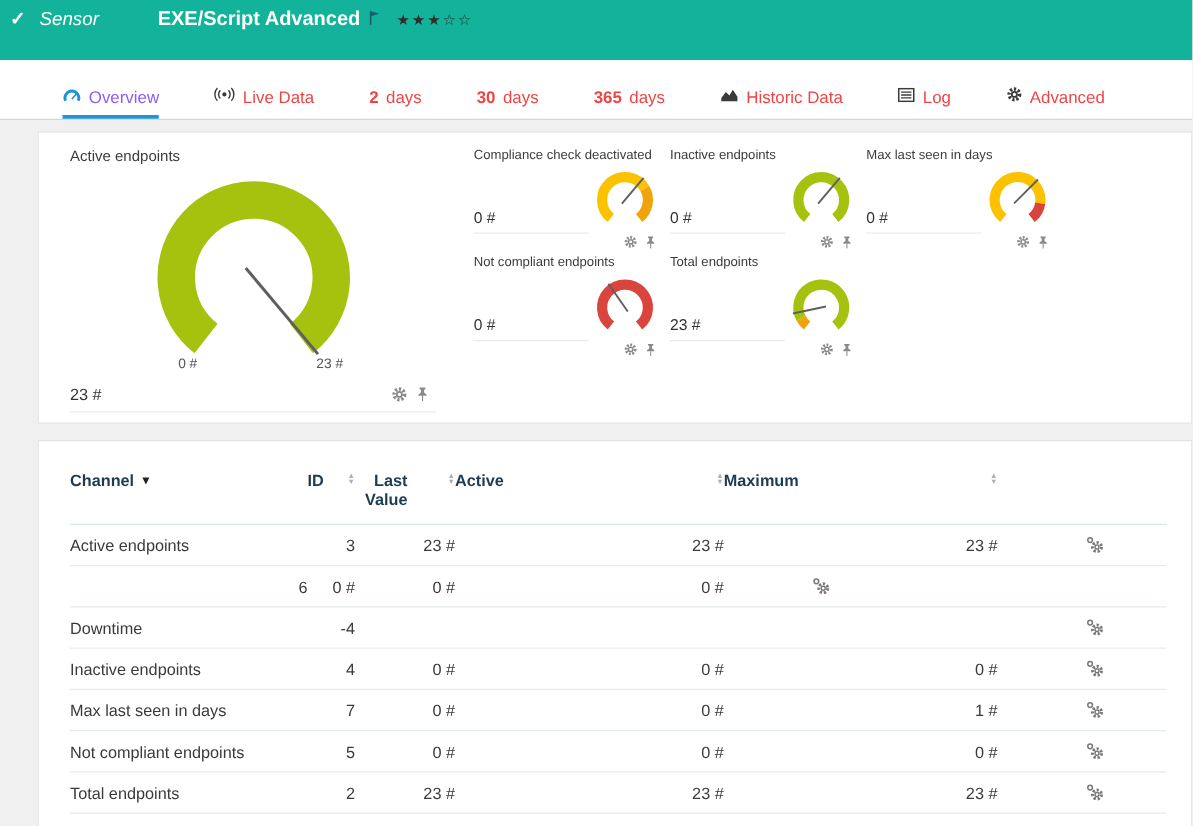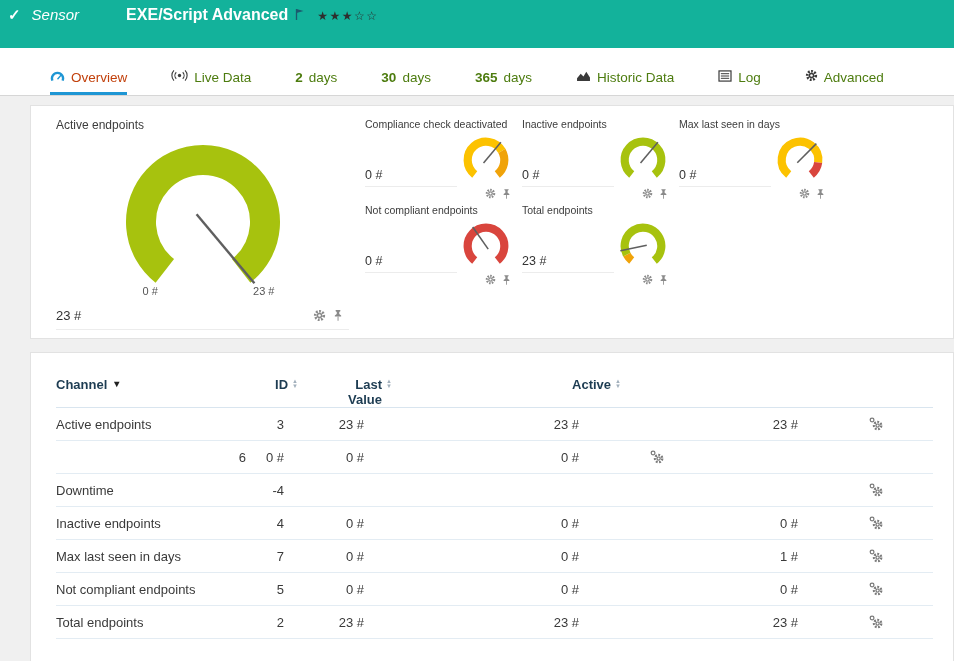--- a/index.html
+++ b/index.html
@@ -12,59 +12,59 @@
   .check-icon{font-size:15px;font-weight:bold;margin-right:11px;}
   .kind{font-style:italic;font-size:15px;margin-right:8px;}
   .sensor-title{font-size:16px;font-weight:bold;margin-right:7px;margin-left:39px;}
   .flag-wrap{margin-right:12px;position:relative;top:1px;}
   .stars{font-size:12px;color:#2e2e2e;letter-spacing:1.5px;cursor:pointer;}
   .status{font-size:12px;font-weight:bold;margin:22px 0 0 36px;text-decoration:underline;}
 
   
   .tabbar{height:48px;background:#fff;border-bottom:1px solid #d6d6d6;display:flex;
           align-items:flex-end;gap:44px;padding-left:50px;}
-  .tab{display:flex;align-items:center;gap:6px;font-size:13.5px;color:#4d7c0f;
+  .tab{display:flex;align-items:center;gap:6px;font-size:13.5px;color:#ef4444;
        padding-bottom:7px;border-bottom:3px solid transparent;cursor:pointer;white-space:nowrap;}
-  .tab.active{color:#c2410c;border-bottom-color:#1e96d4;justify-content:flex-end;}
+  .tab.active{color:#8b5cf6;border-bottom-color:#1e96d4;justify-content:flex-end;}
   .tab .num{font-weight:bold;}
 
   
   .content{padding:9px 0 0 30px;}
   .card{background:#fff;border:1px solid #e2e2e2;}
 
   
   .gauges-card{display:flex;padding:12px 10px 8px 0;}
   .primary-block{width:318px;padding-left:25px;flex-shrink:0;}
   .pg-title{font-size:12px;color:#3c3c3c;}
   .pg-wrap{position:relative;width:200px;height:172px;margin:2px auto 0;}
   .pg-scale{position:absolute;font-size:11px;color:#555;top:151px;}
   .pg-scale.start{left:40px;}
   .pg-scale.end{right:28px;}
   .pg-footer{display:flex;justify-content:space-between;align-items:center;
              border-bottom:1px solid #ececec;padding:2px 6px 6px 0;}
   .pg-value{font-size:13px;color:#333;}
   .icon-row{display:flex;gap:7px;align-items:center;}
   .icon-btn{cursor:pointer;display:inline-flex;}
 
-  .small-gauges{display:flex;flex-wrap:wrap;margin-left:16px;width:636px;align-content:flex-start;}
+  .small-gauges{display:flex;flex-wrap:wrap;margin-left:30px;width:636px;align-content:flex-start;}
   .sgauge{width:150px;margin-right:7px;margin-bottom:4px;}
   .sg-title{font-size:10.5px;color:#3c3c3c;white-space:nowrap;overflow:hidden;height:15px;}
   .sg-body{display:flex;align-items:flex-end;}
   .sg-valwrap{flex:1;border-bottom:1px solid #ececec;padding-bottom:3px;}
   .sg-value{font-size:12.5px;color:#333;}
   .sg-svg{width:58px;height:54px;flex-shrink:0;}
   .sg-icons{display:flex;justify-content:flex-end;gap:6px;padding:1px 4px 0 0;}
 
   
   .table-card{margin-top:13px;padding:24px 20px 8px 25px;min-height:332px;}
   .thead,.trow{display:grid;grid-template-columns:190px 38px 80px 215px 219px 1fr;}
-  .thead{align-items:start;border-bottom:1px solid #d9e5ef;
-         color:#1d3c52;font-weight:bold;font-size:13px;gap:14px;}
+  .thead{align-items:start;padding-bottom:12px;border-bottom:1px solid #d9e5ef;
+         color:#1d3c52;font-weight:bold;font-size:13px;}
   .hcell{display:flex;align-items:flex-start;gap:4px;cursor:pointer;}
-  .hcell.right{justify-content:flex-end;}
+  .hcell.right{justify-content:space-between;}
   .lv-span{display:inline-block;width:42px;text-align:right;line-height:15px;}
   .sort{display:inline-flex;flex-direction:column;font-size:6px;line-height:5px;
         color:#a3b1bd;margin-top:2px;}
   .caret{font-size:10px;color:#222;margin-left:3px;position:relative;top:1px;}
   .trow{align-items:center;height:33px;border-bottom:1px solid #e3ecf3;font-size:13px;color:#3a3a3a;}
   .cell-num{text-align:right;}
   .cell-icon{padding-left:70px;display:flex;align-items:center;}
 </style>
 </head>
 <body>
@@ -325,20 +325,27 @@
             <span>▼</span>
           </span>
       </div>
       <div class="hcell right">
         <span>Active</span>
         <span class="sort">
             <span>▲</span>
             <span>▼</span>
           </span>
       </div>
+      <div class="hcell right">
+        <span>Maximum</span>
+        <span class="sort">
+            <span>▲</span>
+            <span>▼</span>
+          </span>
+      </div>
       <div class="hcell"></div>
     </div>
     <div>
   <div class="trow">
     <div class="cell">Active endpoints</div>
     <div class="cell cell-num">3</div>
     <div class="cell cell-num">23 #</div>
     <div class="cell cell-num">23 #</div>
     <div class="cell cell-num">23 #</div>
     <div class="cell cell-icon">

